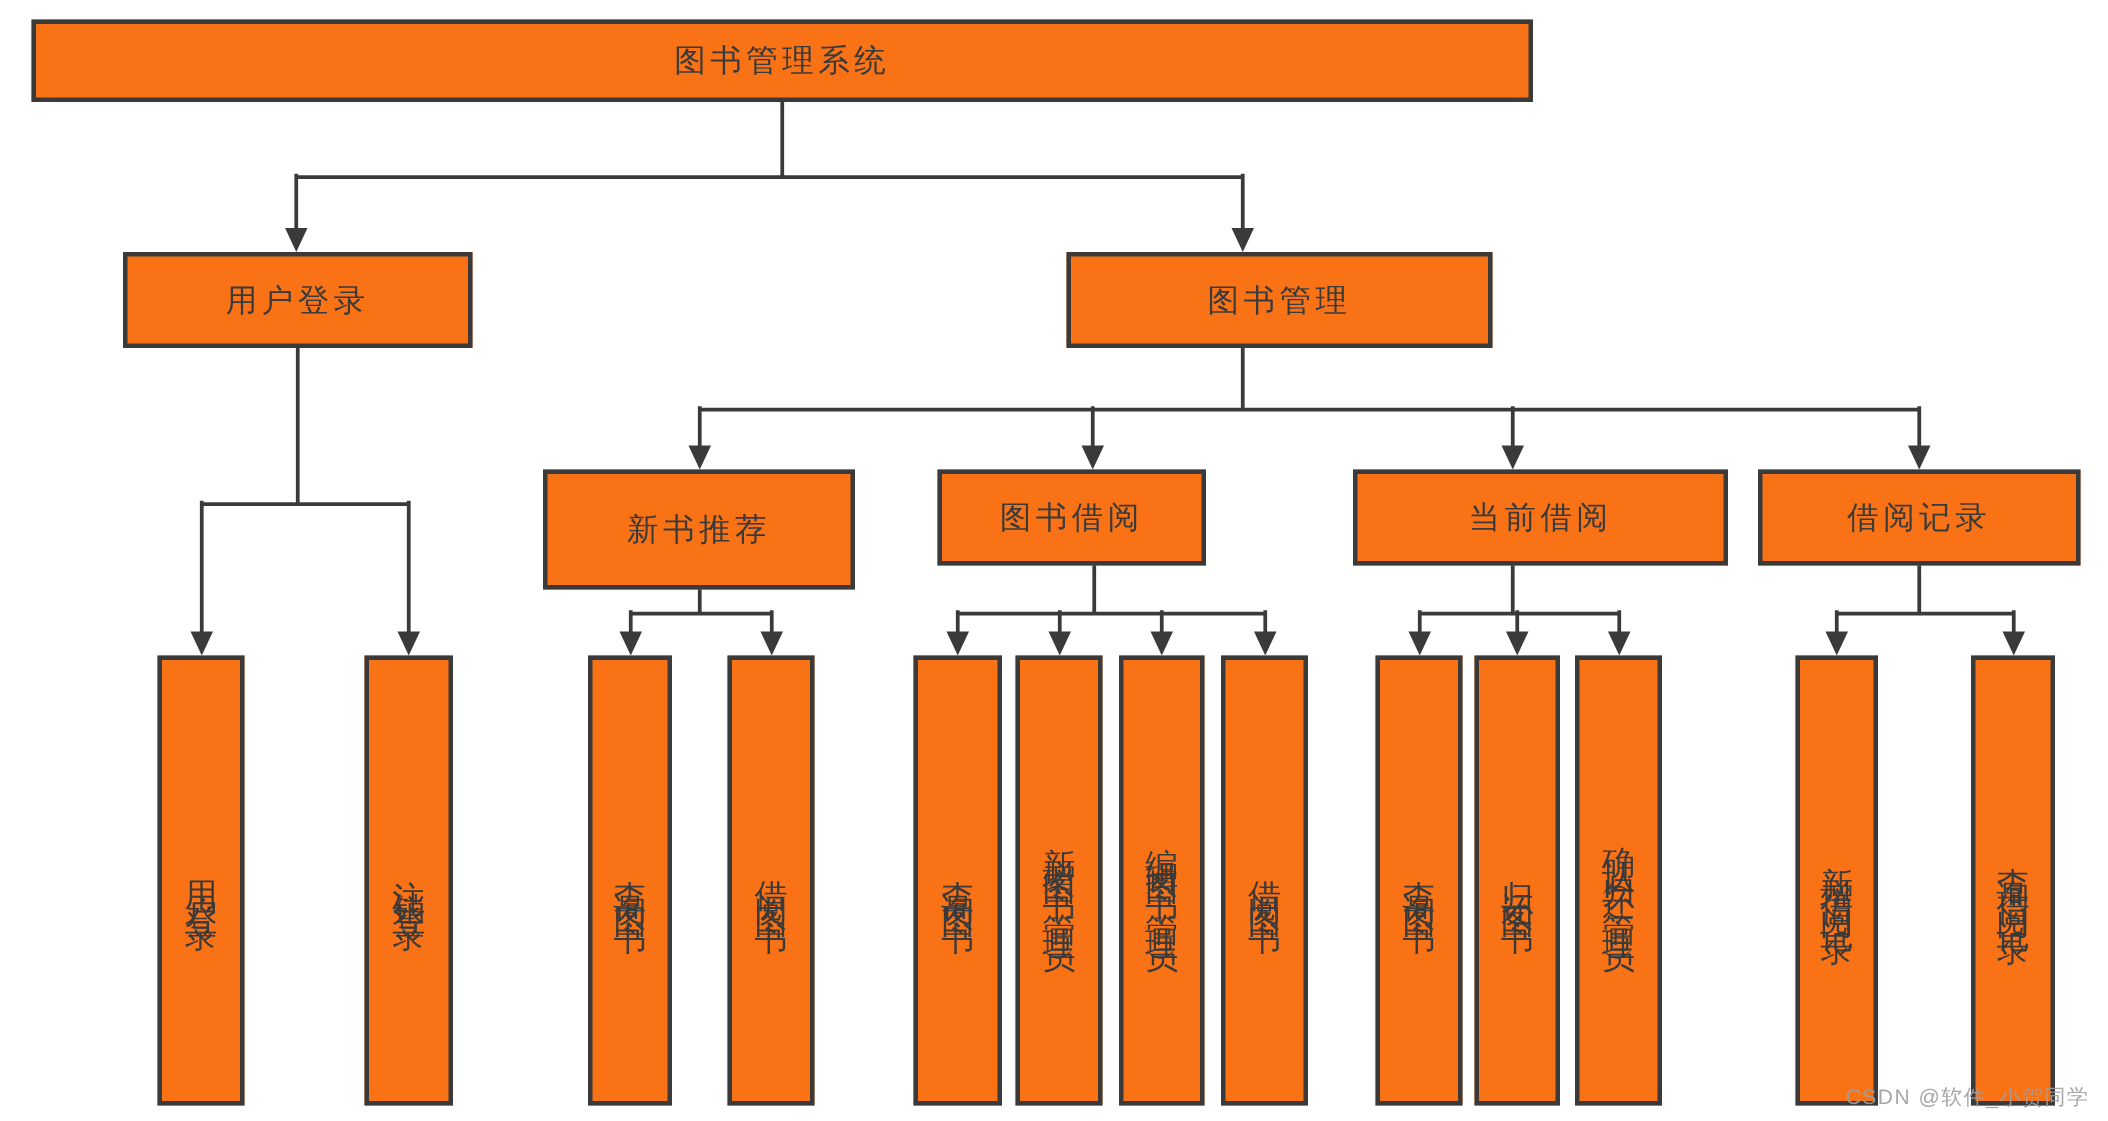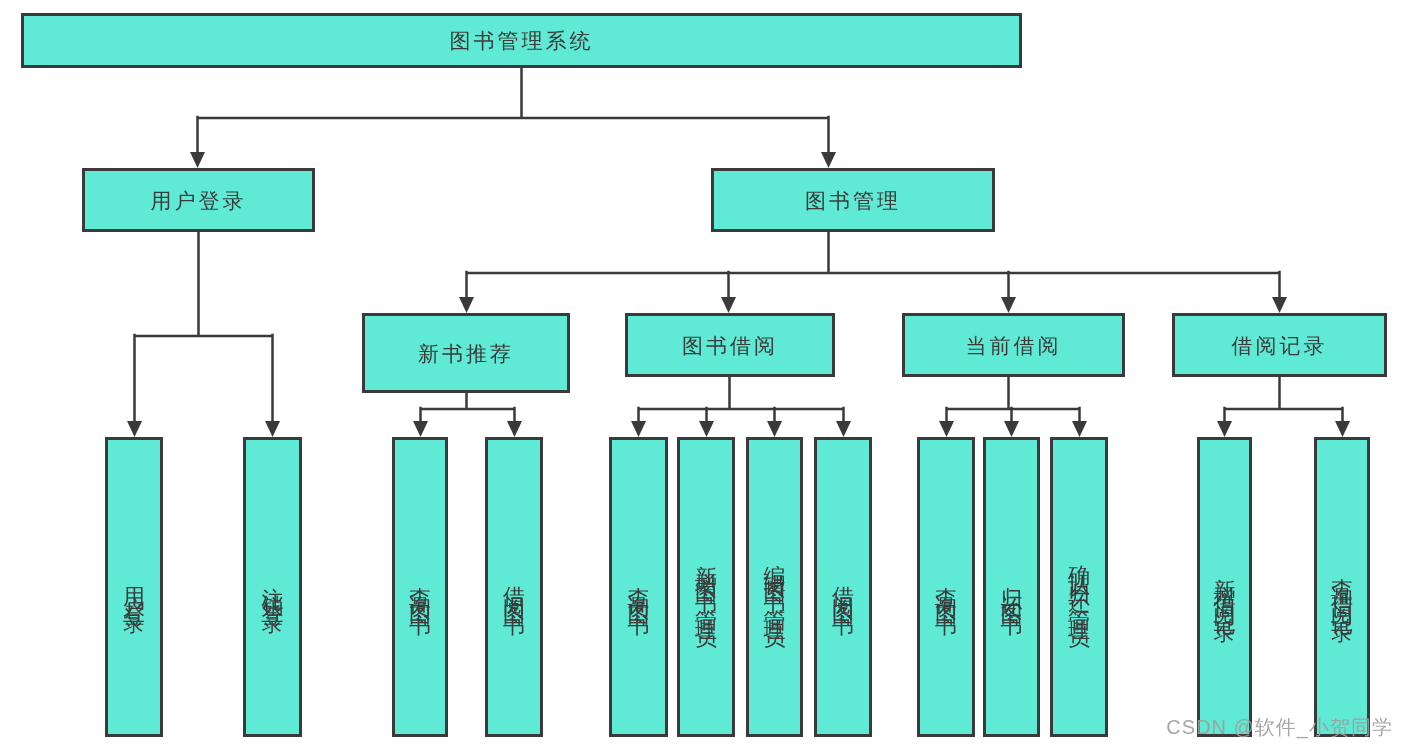--- a/index.html
+++ b/index.html
@@ -19,21 +19,21 @@
   .connector-layer {
     position: absolute;
     left: 0; top: 0;
     width: 1405px; height: 747px;
     pointer-events: none;
   }
   .box {
     position: absolute;
     box-sizing: border-box;
     border: 3px solid #3a3a3a;
-    background: #5eead4;
+    background: #f97316;
     display: flex;
     align-items: center;
     justify-content: center;
     text-align: center;
   }
   .hbox {
     font-size: 21px;
     letter-spacing: 3px;
     line-height: 1;
     white-space: nowrap;
@@ -42,21 +42,21 @@
     writing-mode: vertical-rl;
     text-orientation: mixed;
     font-size: 22px;
     letter-spacing: 9px;
     line-height: 1;
   }
   .watermark {
     position: absolute;
     right: 12px;
     bottom: 6px;
-    font-size: 20px;
+    font-size: 14px;
     letter-spacing: 1px;
     color: rgba(158, 158, 158, 0.92);
     white-space: nowrap;
     z-index: 5;
   }
 </style>
 </head>
 <body>
 
 <div class="canvas">
@@ -93,22 +93,22 @@
       <polygon points="1335,421 1350,421 1342.5,437"></polygon>
     </g>
   </svg>
 
   <div class="box hbox" style="left:21px; top:13px; width:1001px; height:55px">图书管理系统</div>
 
   <div class="box hbox" style="left:82px; top:168px; width:233px; height:64px">用户登录</div>
   <div class="box hbox" style="left:711px; top:168px; width:284px; height:64px">图书管理</div>
 
   <div class="box hbox" style="left:362px; top:313px; width:208px; height:80px">新书推荐</div>
-  <div class="box hbox" style="left:625px; top:313px; width:210px; height:64px">图书借阅</div>
-  <div class="box hbox" style="left:902px; top:313px; width:223px; height:64px">当前借阅</div>
+  <div class="box hbox" style="left:625px; top:313px; width:179px; height:64px">图书借阅</div>
+  <div class="box hbox" style="left:902px; top:313px; width:250px; height:64px">当前借阅</div>
   <div class="box hbox" style="left:1172px; top:313px; width:215px; height:64px">借阅记录</div>
 
   <div class="box vbox" style="left:105px; top:437px; width:58px; height:300px">用户登录</div>
   <div class="box vbox" style="left:243px; top:437px; width:59px; height:300px">注销登录</div>
 
   <div class="box vbox" style="left:392px; top:437px; width:56px; height:300px">查询图书</div>
   <div class="box vbox" style="left:485px; top:437px; width:58px; height:300px">借阅图书</div>
 
   <div class="box vbox" style="left:609px; top:437px; width:59px; height:300px">查询图书</div>
   <div class="box vbox" style="left:677px; top:437px; width:58px; height:300px">新增图书（管理员）</div>

